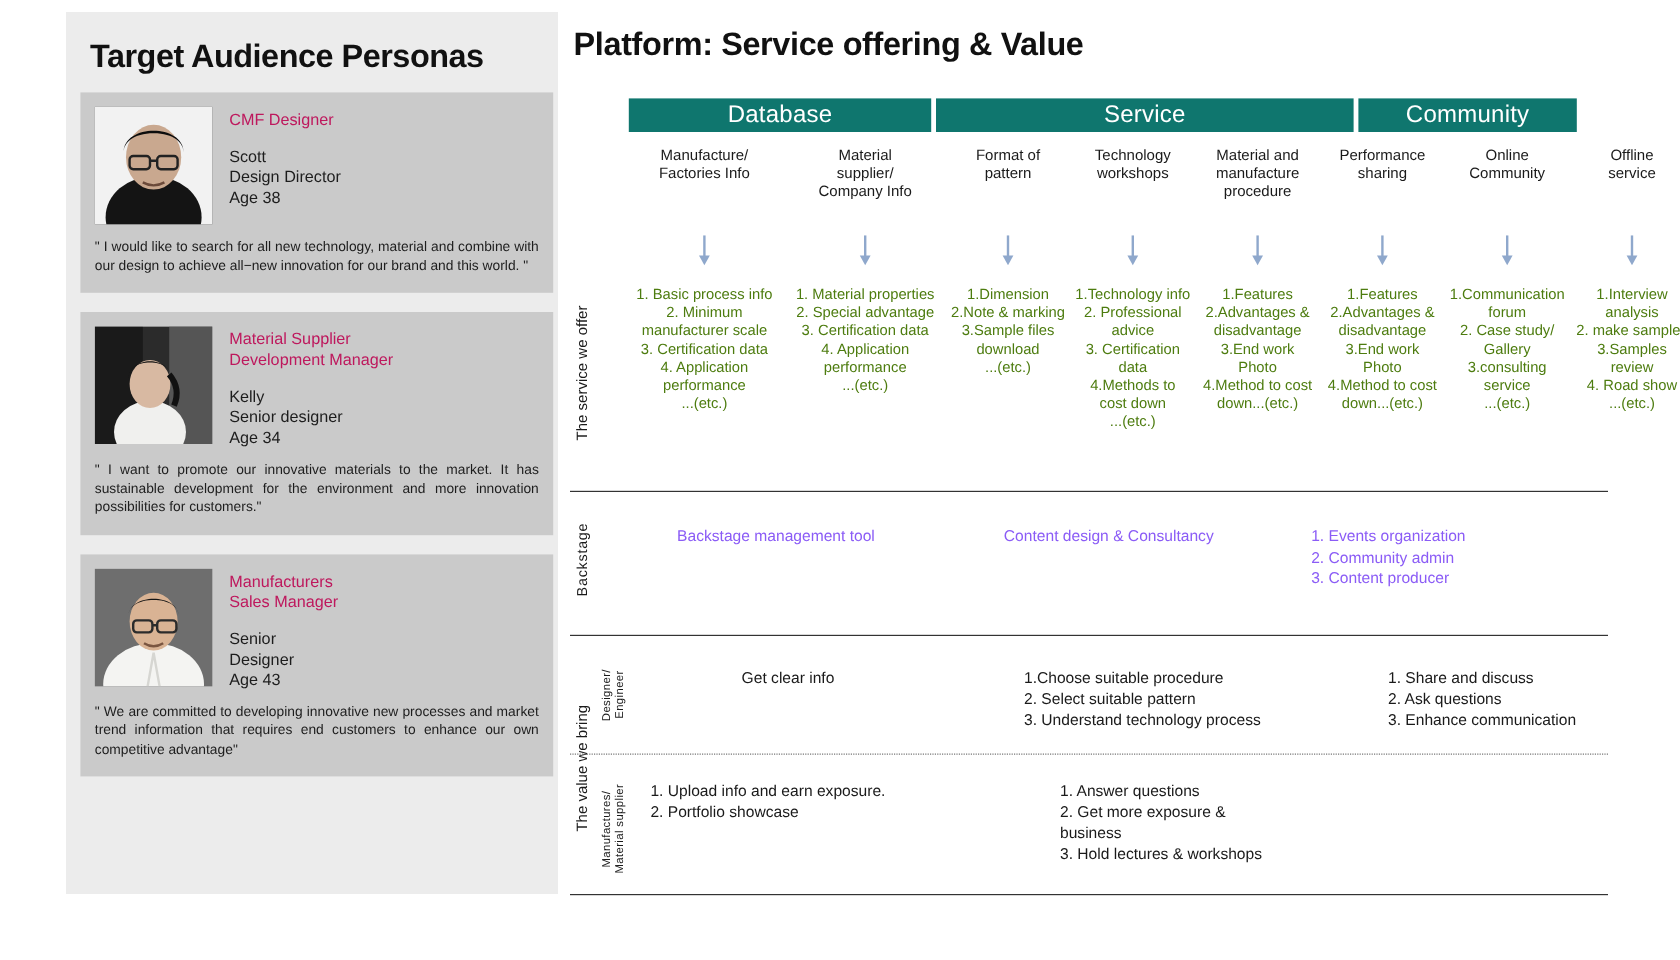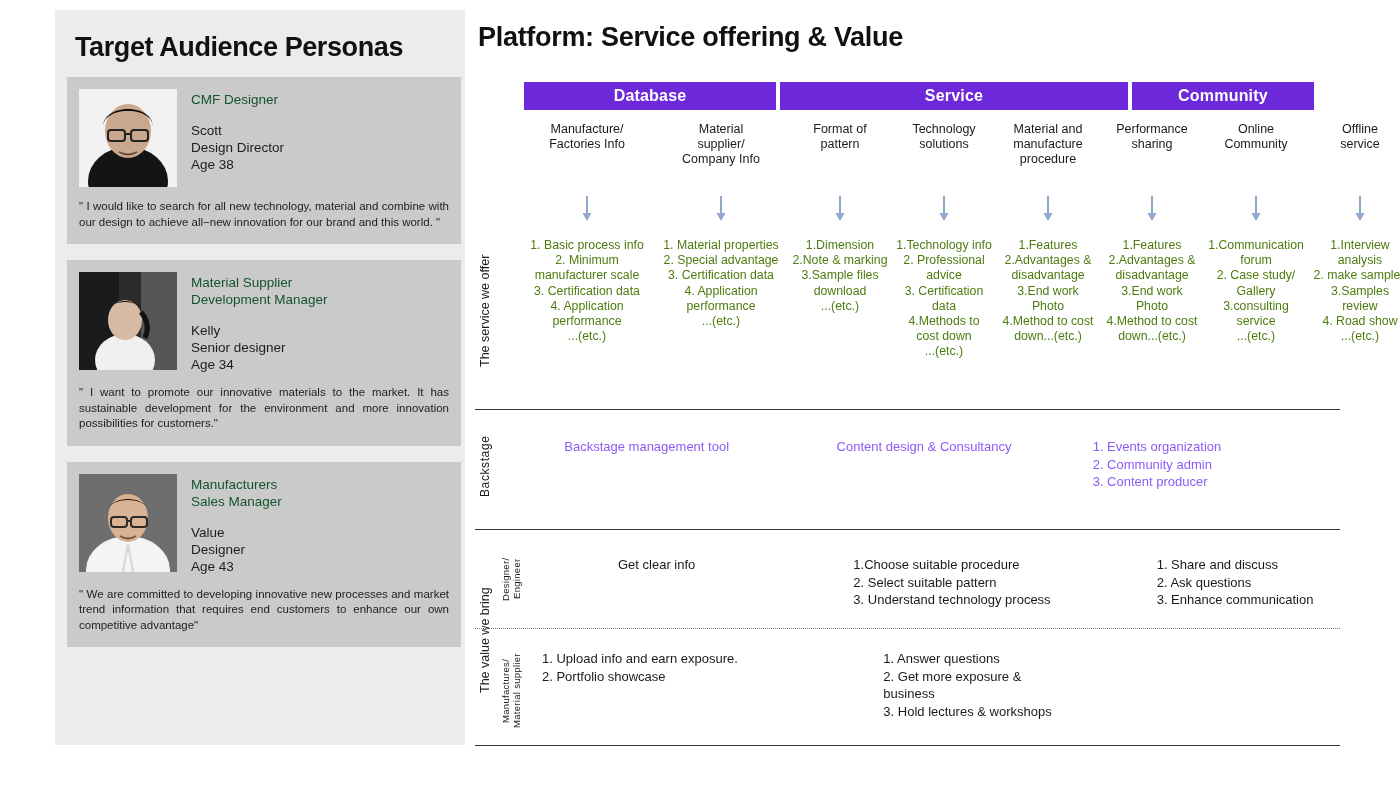--- a/index.html
+++ b/index.html
@@ -28,21 +28,21 @@
     margin-bottom: 16px;
     padding: 12px 12px 14px 12px;
   }
   .persona-top { display: flex; gap: 14px; align-items: flex-start; }
   .persona-photo {
     width: 98px; height: 98px; flex: 0 0 98px;
     background: #8d8d8d; overflow: hidden; position: relative;
   }
   .persona-photo svg { display: block; width: 100%; height: 100%; }
   .persona-meta { padding-top: 2px; }
-  .persona-role { font-size: 13.5px; line-height: 17px; color: #14532d; }
+  .persona-role { font-size: 13.5px; line-height: 17px; color: #be185d; }
   .persona-gap { height: 14px; }
   .persona-name, .persona-job, .persona-age {
     font-size: 13.5px; line-height: 17px; color: #1d1d1d;
   }
   .persona-quote {
     margin-top: 12px;
     font-size: 11.5px; line-height: 15.5px;
     color: #1d1d1d; text-align: justify;
     font-weight: 500;
   }
@@ -52,23 +52,23 @@
   .platform-title {
     font-size: 27px; font-weight: bold; letter-spacing: -0.3px;
     color: #111; margin: 12px 0 0 8px;
   }
 
   .cat-bar-row {
     position: absolute; left: 54px; top: 72px; width: 866px; height: 28px;
     display: flex; gap: 4px;
   }
   .cat-bar {
-    background: #6d28d9; color: #ffffff;
+    background: #0f766e; color: #ffffff;
     display: flex; align-items: center; justify-content: center;
-    font-size: 16px; letter-spacing: 0.2px; font-weight: bold;
+    font-size: 20px; letter-spacing: 0.2px;
   }
   .cat-bar.database  { flex: 0 0 252px; }
   .cat-bar.service   { flex: 0 0 348px; }
   .cat-bar.community { flex: 0 0 182px; }
 
   
   .col-grid {
     position: absolute; left: 54px; width: 866px;
     display: grid;
     grid-template-columns: 126px 126px 96px 96px 96px 96px 96px 96px;
@@ -207,21 +207,21 @@
             <rect x="52" y="43" width="16" height="10" rx="3" fill="none" stroke="#2b2b2b" stroke-width="2"></rect>
             <line x1="48" y1="47" x2="52" y2="47" stroke="#2b2b2b" stroke-width="2"></line>
             <path d="M41 62 Q49 67 57 62" stroke="#7a5540" stroke-width="2" fill="none"></path>
             <path d="M49 70 L44 98 M49 70 L54 98" stroke="#d6d6d2" stroke-width="2"></path>
           </svg>
         </div>
         <div class="persona-meta">
           <div class="persona-role">Manufacturers</div>
           <div class="persona-role">Sales Manager</div>
           <div class="persona-gap"></div>
-          <div class="persona-name">Value</div>
+          <div class="persona-name">Senior</div>
           <div class="persona-job">Designer</div>
           <div class="persona-age">Age 43</div>
         </div>
       </div>
       <div class="persona-quote">" We are committed to developing innovative new processes and market trend information that requires end customers to enhance our own competitive advantage"</div>
     </div>
   </div>
 
   <div class="right-panel">
     <div class="platform-title">Platform: Service offering &amp; Value</div>
@@ -234,21 +234,21 @@
 
     <div class="col-grid col-head">
       <div class="ch" style="white-space: pre-line;">Manufacture/
 Factories Info</div>
       <div class="ch" style="white-space: pre-line;">Material
 supplier/
 Company Info</div>
       <div class="ch" style="white-space: pre-line;">Format of
 pattern</div>
       <div class="ch" style="white-space: pre-line;">Technology
-solutions</div>
+workshops</div>
       <div class="ch" style="white-space: pre-line;">Material and
 manufacture
 procedure</div>
       <div class="ch" style="white-space: pre-line;">Performance
 sharing</div>
       <div class="ch" style="white-space: pre-line;">Online
 Community</div>
       <div class="ch" style="white-space: pre-line;">Offline
 service</div>
     </div>

